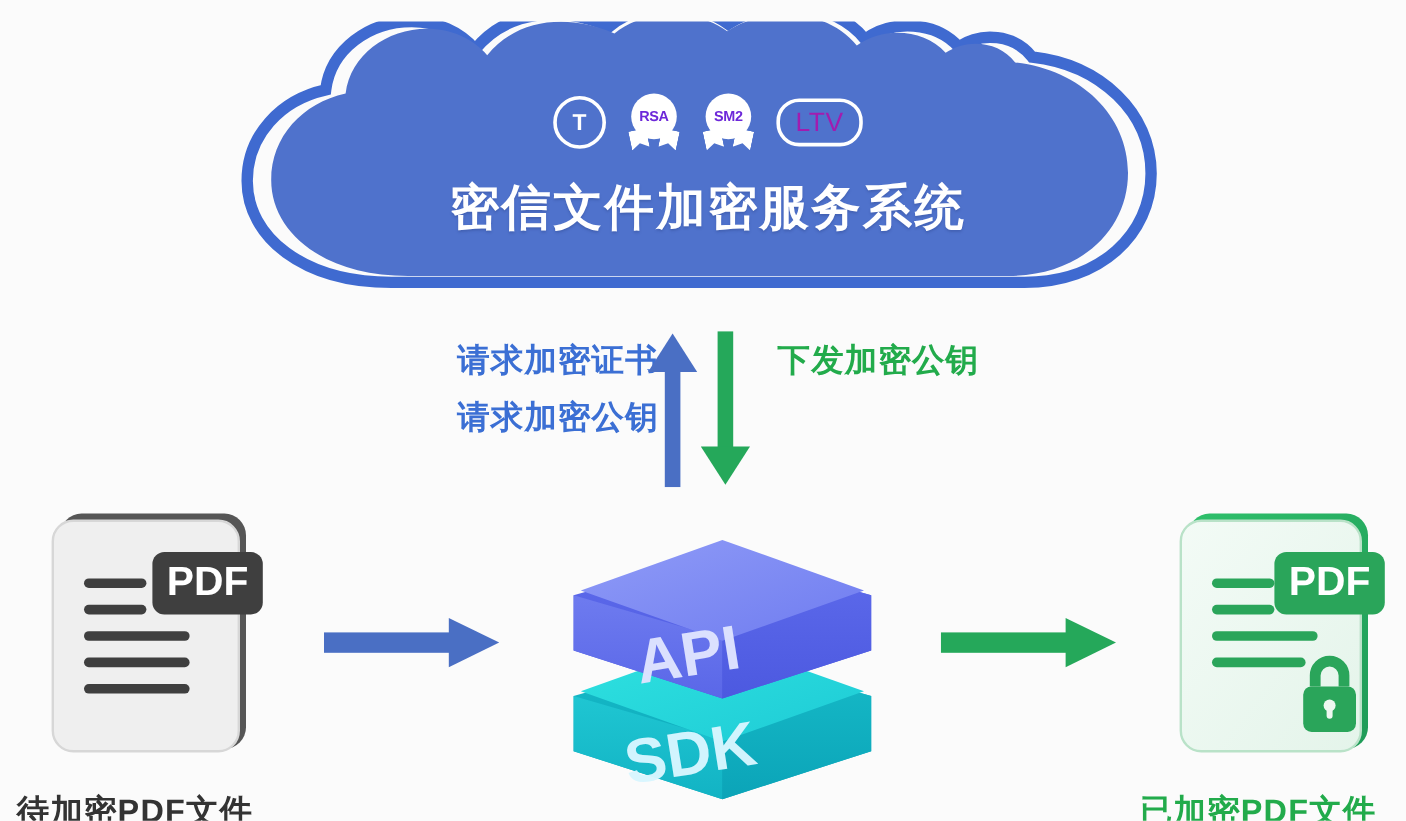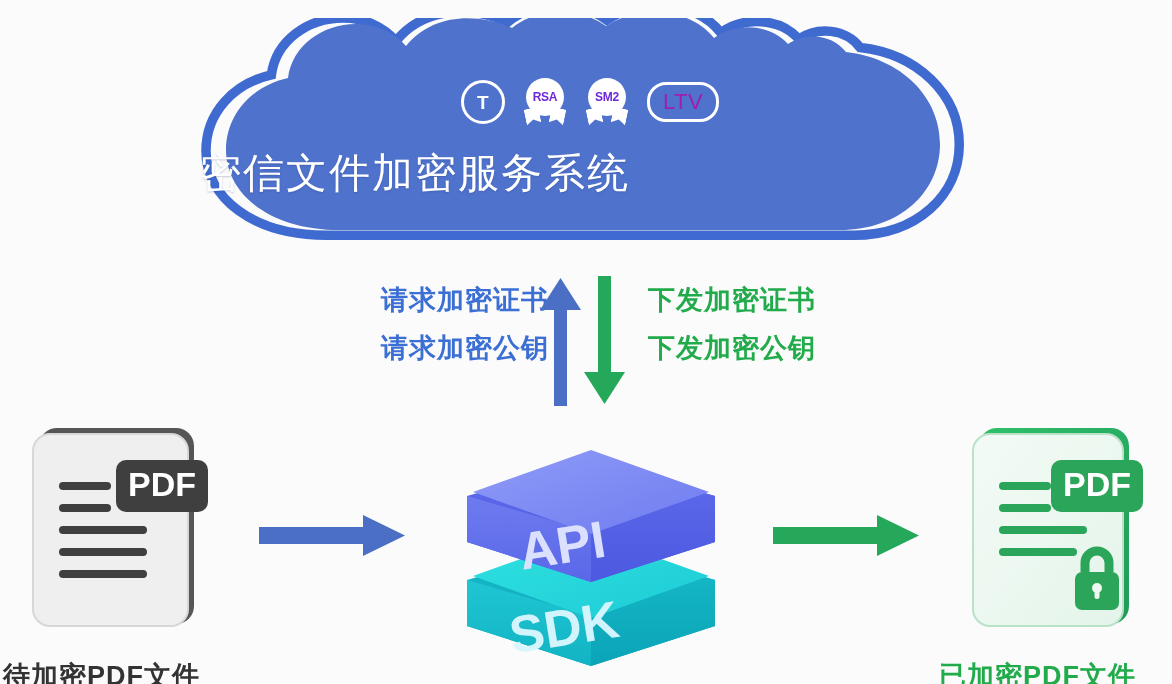--- a/index.html
+++ b/index.html
@@ -39,39 +39,39 @@
   .badge-ribbon .tail.l{left:2px;clip-path:polygon(0 0,100% 0,100% 100%,50% 72%,0 100%);transform:rotate(-12deg);}
   .badge-ribbon .tail.r{right:2px;clip-path:polygon(0 0,100% 0,100% 100%,50% 72%,0 100%);transform:rotate(12deg);}
   .badge-pill{
     height:34px;padding:0 13px;border-radius:19px;
     border:3.5px solid #ffffff;
     display:flex;align-items:center;justify-content:center;
     color:#a21caf;font-size:22px;font-weight:normal;letter-spacing:0.5px;line-height:1;
   }
   .cloud-title{
     position:absolute;left:0;top:128px;width:780px;
-    color:#ffffff;
-    font-size:41px;font-weight:normal;letter-spacing:2px;
+    text-align:center;color:#ffffff;
+    font-size:41px;font-weight:bold;letter-spacing:2px;
     text-shadow:0 1px 2px rgba(30,50,110,.25);
   }
 
   
   .mid{position:absolute;left:0;top:276px;width:1172px;height:140px;}
   .mid-left{
     position:absolute;left:259px;top:0;width:290px;text-align:right;
     color:#3b6fd4;font-size:27px;font-weight:bold;line-height:48px;letter-spacing:1px;
   }
   .mid-right{
     position:absolute;left:648px;top:0;width:300px;text-align:left;
     color:#22ab4b;font-size:27px;font-weight:bold;line-height:48px;letter-spacing:1px;
   }
   .varrows{position:absolute;left:536px;top:0;width:100px;height:130px;}
 
   
-  .bottom{position:absolute;left:1px;top:420px;width:1052px;height:264px;}
+  .bottom{position:absolute;left:12px;top:420px;width:1052px;height:264px;}
 
   .doc{position:absolute;}
   .doc svg{display:block;}
 
   .harrow{position:absolute;}
   .harrow svg{display:block;}
 
   .cube{position:absolute;left:440px;top:10px;width:300px;height:250px;}
   .cube svg{display:block;}
 
@@ -150,21 +150,20 @@
         </g>
 
         <g>
           <rect x="62" y="0" width="13" height="104" fill="#25a85a"></rect>
           <polygon points="68.5,128 48,96 89,96" fill="#25a85a"></polygon>
         </g>
       </svg>
     </div>
 
     <div class="mid-right">
-      <div>下发加密证书</div>
       <div>下发加密公钥</div>
     </div>
   </div>
 
   <div class="bottom">
 
     <div class="doc" style="left:22px;top:0;">
       <svg viewBox="0 0 200 210" width="200" height="210" xmlns="http://www.w3.org/2000/svg" aria-hidden="true">
         <rect x="16" y="8" width="155" height="196" rx="18" fill="#565656"></rect>
         <rect x="10" y="14" width="155" height="192" rx="17" fill="#efefef" stroke="#d7d7d7" stroke-width="2"></rect>

